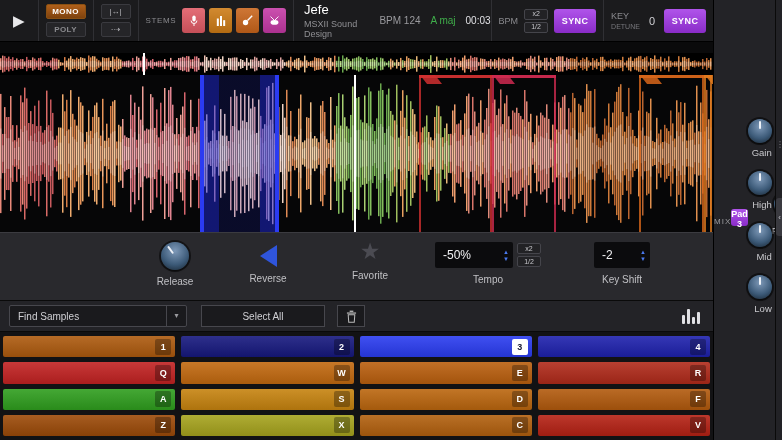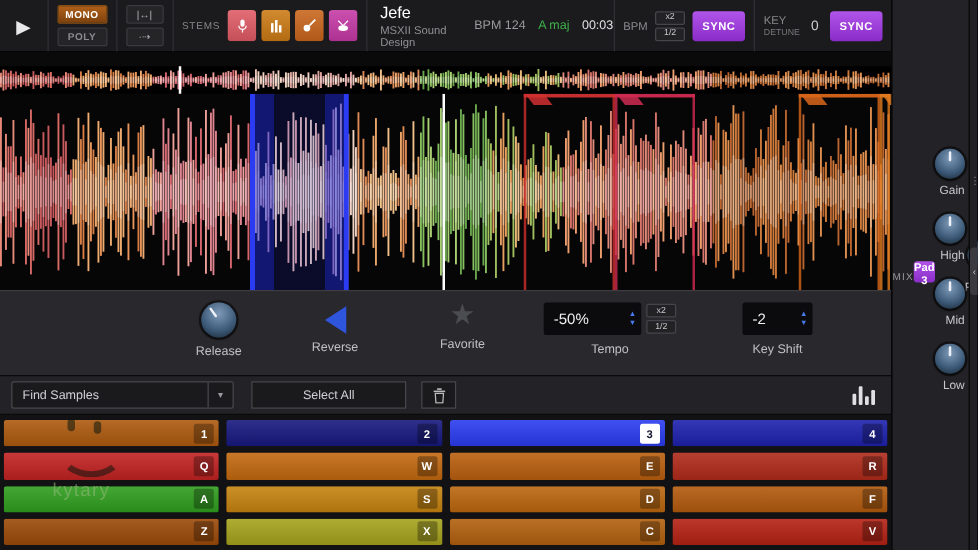--- a/index.html
+++ b/index.html
@@ -1832,18 +1832,14 @@
     </div>
   </aside>
 
   <div id="edge">
     <span class="edge-dots">⋮</span>
     <div class="edge-tab">
       <span>‹</span>
     </div>
   </div>
 
-  <div id="watermark">
-    <div class="wm-face"></div>
-    <div class="wm-text">kytary</div>
-  </div>
 
 </div>
 
 </body></html>

